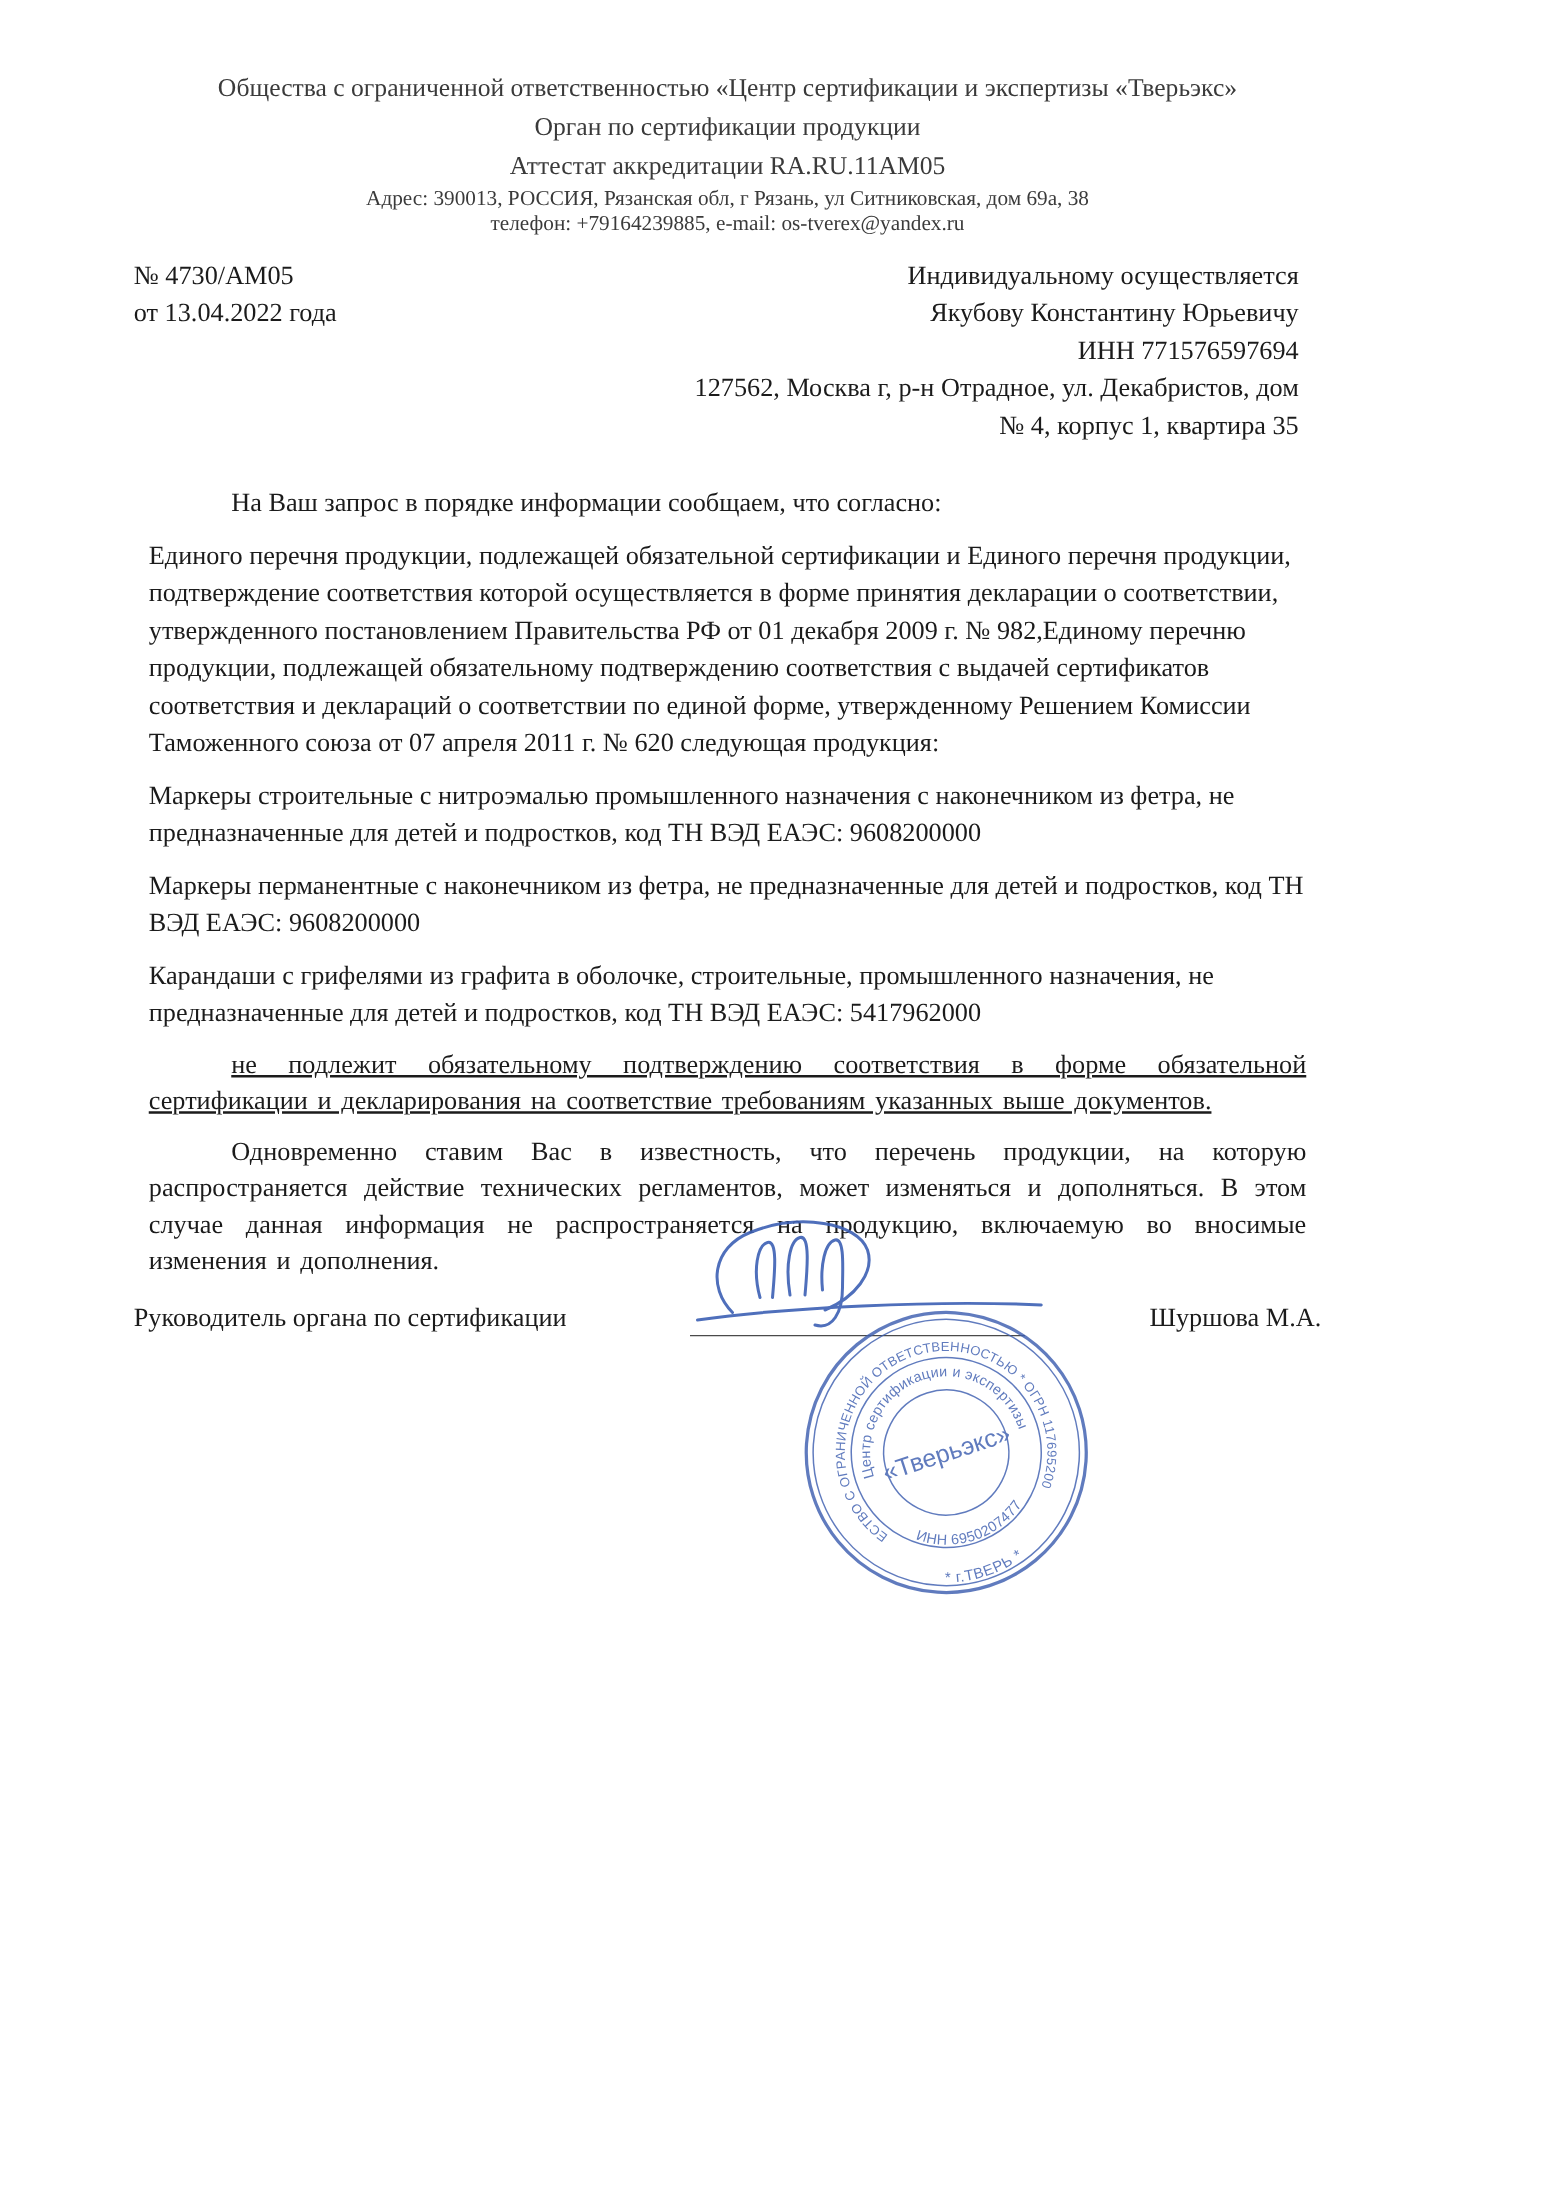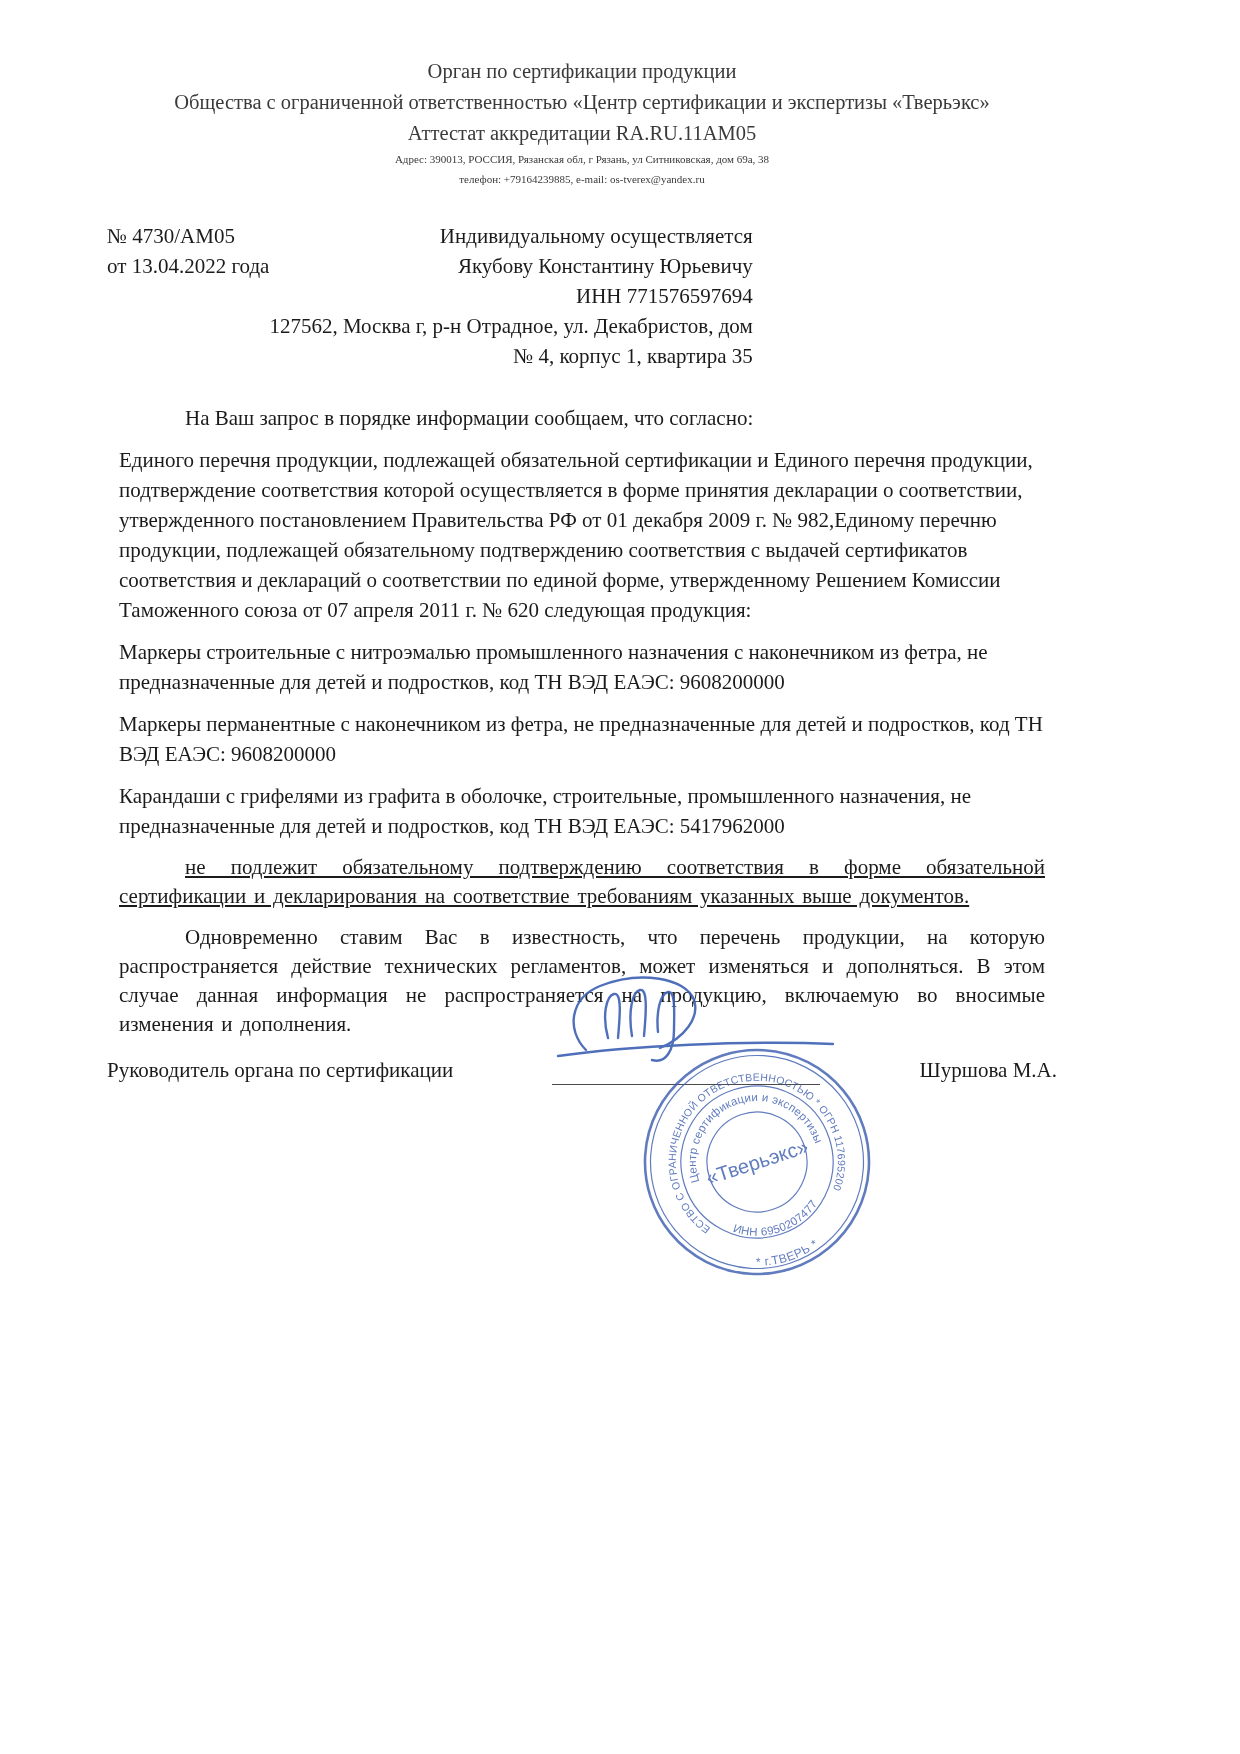--- a/index.html
+++ b/index.html
@@ -16,30 +16,31 @@
     overflow: hidden;
   }
   .header {
     padding-top: 56px;
     width: 950px;
     margin-left: 107px;
     text-align: center;
     color: #3a3a3a;
   }
   .h-main { font-size: 20.5px; line-height: 31px; }
-  .h-small { font-size: 11px; line-height: 20px; }
+  .h-small { font-size: 17px; line-height: 20px; }
   .content {
     width: 950px;
     margin-left: 107px;
     font-size: 21px;
     line-height: 30px;
   }
   .refrow {
-    margin-top: 32px;
+    margin-top: 16px;
     display: flex;
+    justify-content: space-between;
     align-items: flex-start;
   }
   .refblock { white-space: nowrap; }
   .recipient { text-align: right; padding-right: 18px; }
   .bodytext { margin-top: 32px; }
   .bodytext p { margin: 12px; }
   .intro { text-indent: 66px; }
   .just {
     text-align: justify;
     text-indent: 66px;
@@ -70,22 +71,22 @@
     top: 1012px;
     pointer-events: none;
   }
 </style>
 </head>
 <body>
 
 <div class="page">
 
   <div class="header">
+    <div class="h-main">Общества с ограниченной ответственностью «Центр сертификации и экспертизы «Тверьэкс»</div>
     <div class="h-main">Орган по сертификации продукции</div>
-    <div class="h-main">Общества с ограниченной ответственностью «Центр сертификации и экспертизы «Тверьэкс»</div>
     <div class="h-main">Аттестат аккредитации RA.RU.11АМ05</div>
     <div class="h-small">Адрес: 390013, РОССИЯ, Рязанская обл, г Рязань, ул Ситниковская, дом 69а, 38</div>
     <div class="h-small">телефон: +79164239885, e-mail: os-tverex@yandex.ru</div>
   </div>
 
   <div class="content">
 
     <div class="refrow">
       <div class="refblock">
         <div>№ 4730/АМ05</div>

